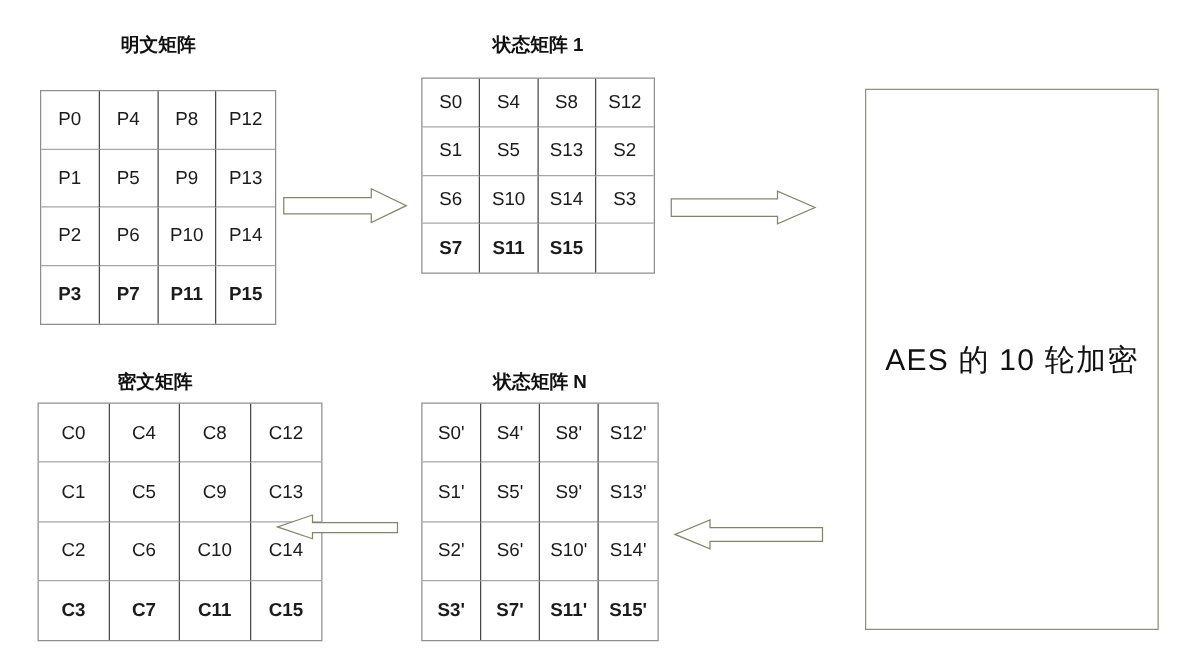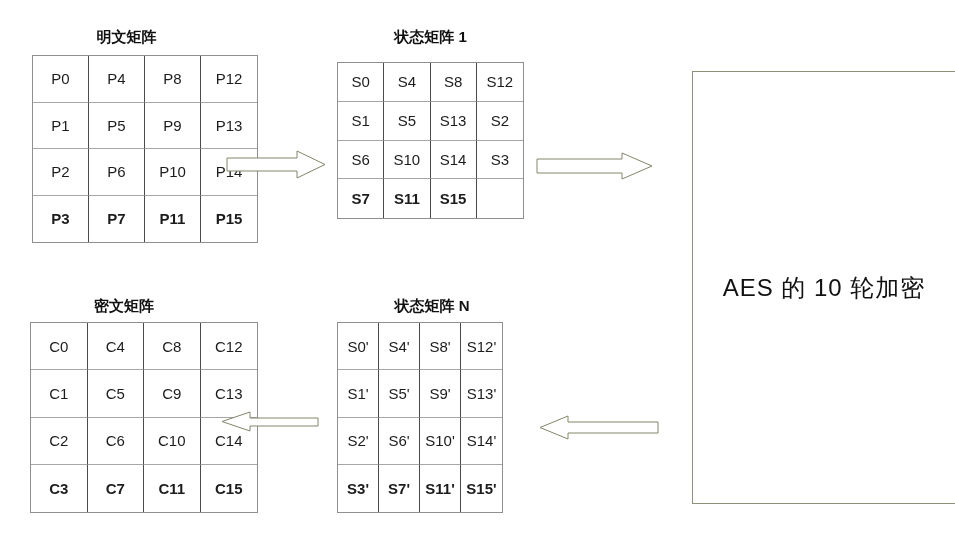--- a/index.html
+++ b/index.html
@@ -39,32 +39,32 @@
     font-size:15px;
     color:#1c1c1c;
     border-right:1px solid #4a4a4a;
     border-bottom:1px solid #a6a6a6;
     box-sizing:border-box;
   }
   .cell:nth-child(4n){border-right:none;}
   .cell:nth-child(n+13){border-bottom:none;font-weight:bold;}
 
   .t-plain {left:32px; top:27px; width:189px;}
-  .g-plain {left:32px; top:55px; width:226px; height:188px;}
+  .g-plain {left:32px; top:72px; width:189px; height:188px;}
   .t-state1{left:337px;top:27px; width:187px;}
   .g-state1{left:337px;top:62px; width:187px;height:157px;}
   .t-cipher{left:30px; top:296px;width:188px;}
   .g-cipher{left:30px; top:322px;width:228px;height:191px;}
   .t-stateN{left:337px;top:296px;width:190px;}
-  .g-stateN{left:337px;top:322px;width:166px;height:191px;}
+  .g-stateN{left:337px;top:322px;width:190px;height:191px;}
 
   .aes-box{
     position:absolute;
     left:692px;top:71px;
-    width:264px;height:433px;
+    width:235px;height:433px;
     border:1px solid #8f8f7a;
     box-sizing:border-box;
     display:flex;
     align-items:center;
     justify-content:center;
     background:#ffffff;
   }
   .aes-box .label{
     font-size:24px;
     color:#111111;

